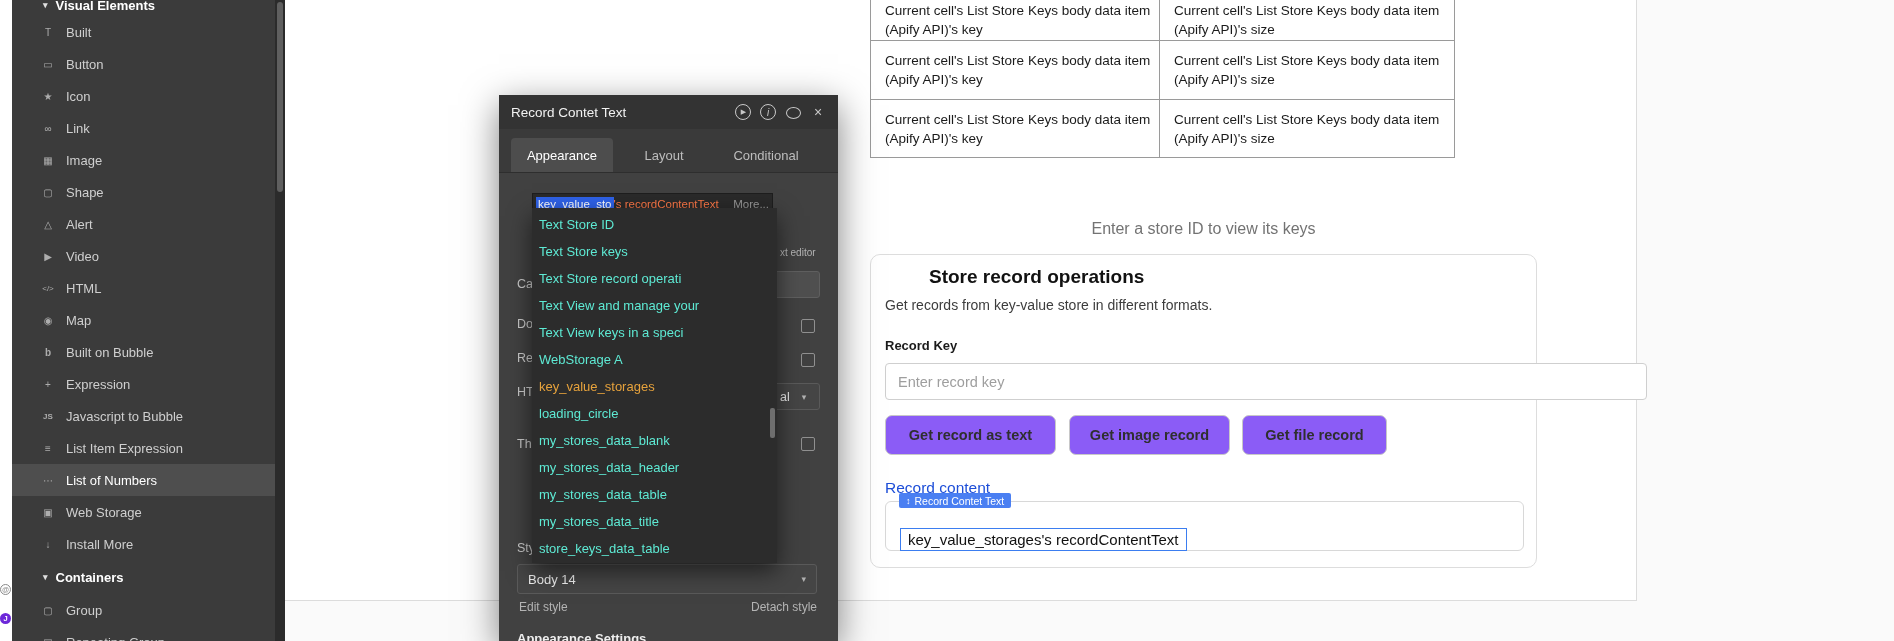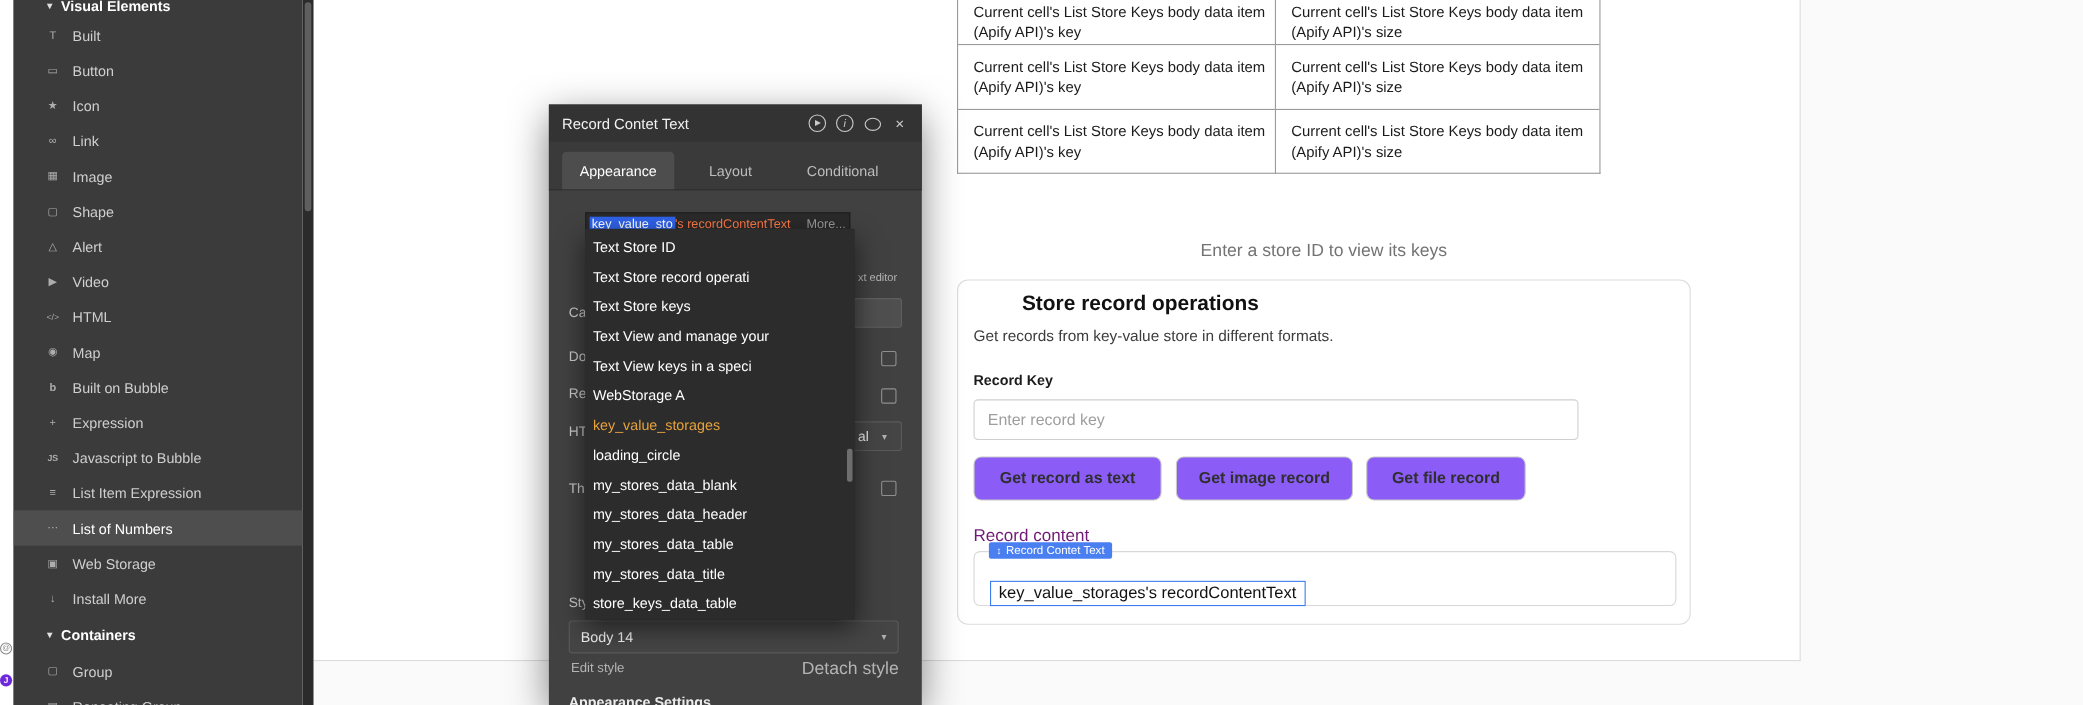--- a/index.html
+++ b/index.html
@@ -21,31 +21,31 @@
   .rg-row.first .rg-cell { justify-content:flex-start; padding-top:1px; }
   .rg-cell.key { border-right:1px solid #9a9a9a; }
   .rg-cell.size { width:336px; }
   .empty-msg { position:absolute; left:585px; top:190px; width:667px; text-align:center;
                font-size:16px; color:#737373;margin-top:30px; }
   .store-card { position:absolute; left:585px; top:254px; width:667px; height:314px;
                 border:1px solid #ddd; border-radius:10px; background:#fff; }
   .card-title { position:absolute; left:14px; top:11px; font-size:19px; font-weight:bold; color:#111;margin-left:44px; }
   .card-subtitle { position:absolute; left:14px; top:42px; font-size:14px; color:#3d3d3d; }
   .record-key-label { position:absolute; left:14px; top:83px; font-size:13px; font-weight:bold; color:#1b1b1b; }
-  .record-key-input { position:absolute; left:14px; top:108px; width:550px; height:37px;
+  .record-key-input { position:absolute; left:14px; top:108px; width:762px; height:37px;
                       border:1px solid #cfcfcf; border-radius:4px; font-size:14.5px; padding:0 12px;
                       color:#333; font-family:inherit; outline:none; background:#fff; }
   .record-key-input::placeholder { color:#9e9e9e; }
   .card-btn { position:absolute; top:160px; height:40px; border:1px solid #c8c8c8; border-radius:7px;
               background:#8b5cf6; font-size:14.5px; font-weight:600; color:#2f2f2f;
               font-family:inherit; cursor:pointer; }
   .card-btn.b1 { left:14px; width:171px; }
   .card-btn.b2 { left:198px; width:161px; }
   .card-btn.b3 { left:371px; width:145px; }
-  .record-content-label { position:absolute; left:14px; top:224px; font-size:15.5px; color:#701a75; }
+  .record-content-label { position:absolute; left:14px; top:224px; font-size:15.5px; color:#1d4ed8; }
   .content-group { position:absolute; left:14px; top:246px; width:639px; height:50px;
                    border:1px solid #d8d8d8; border-radius:6px; }
   .element-tag { position:absolute; left:28px; top:238px; height:15px; background:#4a7ff2; color:#fff;
                  font-size:10.5px; display:flex; align-items:center; gap:4px; padding:0 7px;
                  border-radius:2px; z-index:3; white-space:nowrap; }
   .element-tag .tag-ico { font-size:9px; }
   .selected-element { position:absolute; left:29px; top:257px; border:1px solid #3b7df0; background:#fff;
                       font-size:15px; color:#111; padding:2px 7px; white-space:nowrap; z-index:2;margin-top:16px; }
   
   .left-rail { position:absolute; left:0; top:0; width:12px; height:641px; background:#fff; z-index:6; }
@@ -85,21 +85,21 @@
          font-size:13px; color:#bdbdbd; cursor:pointer; }
   .tab.active { background:#4d4d4d; color:#fff; border-radius:4px 4px 0 0; }
   .expr-field { position:absolute; left:33px; top:98px; width:241px; height:22px; background:#2a2a2a;
                 border:1px solid #1e1e1e; display:flex; align-items:center; padding:0 3px;
                 font-size:11.5px; overflow:hidden; z-index:2; white-space:nowrap; }
   .expr-token { background:#2f62e8; color:#fff; padding:1px 2px; }
   .expr-suffix { color:#ff7847; }
   .expr-more { margin-left:auto; color:#999; flex:none; }
   .autocomplete { position:absolute; left:33px; top:113px; width:245px; height:355px; background:#2c2c2c;
                   box-shadow:0 8px 22px rgba(0,0,0,.55); padding-top:3px; z-index:4; }
-  .ac-item { height:27px; line-height:27px; padding-left:7px; font-size:13px; color:#ffffff;
+  .ac-item { height:27px; line-height:27px; padding-left:7px; font-size:13px; color:#5eead4;
              white-space:nowrap; overflow:hidden; cursor:pointer; }
   .ac-item.hl { color:#e6a23c; }
   .ac-thumb { position:absolute; right:2px; top:200px; width:5px; height:30px; background:#6e6e6e;
               border-radius:2px; }
   .frag-label { position:absolute; left:18px; font-size:12.5px; color:#c9c9c9; z-index:1; }
   .frag-box { position:absolute; left:246px; width:75px; height:27px; background:#4f4f4f;
               border:1px solid #5f5f5f; border-radius:3px; z-index:1; }
   .frag-editor-link { position:absolute; left:281px; top:152px; font-size:10px; color:#b5b5b5; z-index:1; cursor:pointer; }
   .frag-checkbox { position:absolute; left:302px; width:14px; height:14px; border:1.5px solid #909090;
                    border-radius:2px; z-index:1; cursor:pointer; }
@@ -107,21 +107,21 @@
                  border:1px solid #5a5a5a; border-radius:3px; z-index:1; display:flex; align-items:center;
                  font-size:12.5px; color:#e8e8e8; cursor:pointer; }
   .frag-select .fs-text { margin-left:34px; }
   .frag-select .fs-caret { margin-left:12px; font-size:9px; color:#b0b0b0; }
   .style-label { position:absolute; left:18px; top:446px; font-size:12.5px; color:#c9c9c9; z-index:1; }
   .style-select { position:absolute; left:18px; top:469px; width:300px; height:30px; background:#454545;
                   border:1px solid #5a5a5a; border-radius:3px; display:flex; align-items:center;
                   padding:0 10px; font-size:13px; color:#f0f0f0; z-index:2; cursor:pointer; }
   .style-select .ss-caret { margin-left:auto; font-size:9px; color:#b0b0b0; }
   .edit-style { position:absolute; left:20px; top:505px; font-size:12px; color:#b4b4b4; cursor:pointer; }
-  .detach-style { position:absolute; right:21px; top:505px; font-size:16px; color:#b4b4b4; cursor:pointer; }
+  .detach-style { position:absolute; right:21px; top:505px; font-size:12px; color:#b4b4b4; cursor:pointer; }
   .appearance-settings { position:absolute; left:18px; top:536px; font-size:13px; font-weight:bold; color:#ededed; }
 </style>
 </head>
 <body>
 
 <div class="screen">
 
   <div class="page">
 
     <div class="rg-table">
@@ -315,22 +315,22 @@
     <div class="frag-checkbox" style="top:342px"></div>
 
     <div class="expr-field">
       <span class="expr-token">key_value_sto</span>
       <span class="expr-suffix">'s recordContentText</span>
       <span class="expr-more">More...</span>
     </div>
 
     <div class="autocomplete">
       <div class="ac-item">Text Store ID</div>
+      <div class="ac-item">Text Store keys</div>
       <div class="ac-item">Text Store record operati</div>
-      <div class="ac-item">Text Store keys</div>
       <div class="ac-item">Text View and manage your</div>
       <div class="ac-item">Text View keys in a speci</div>
       <div class="ac-item">WebStorage A</div>
       <div class="ac-item hl">key_value_storages</div>
       <div class="ac-item">loading_circle</div>
       <div class="ac-item">my_stores_data_blank</div>
       <div class="ac-item">my_stores_data_header</div>
       <div class="ac-item">my_stores_data_table</div>
       <div class="ac-item">my_stores_data_title</div>
       <div class="ac-item">store_keys_data_table</div>

